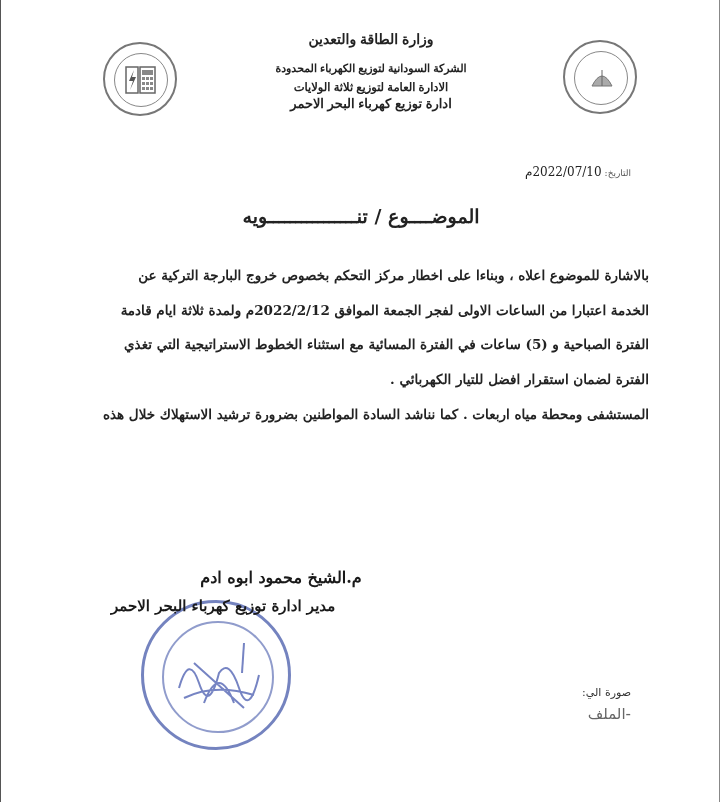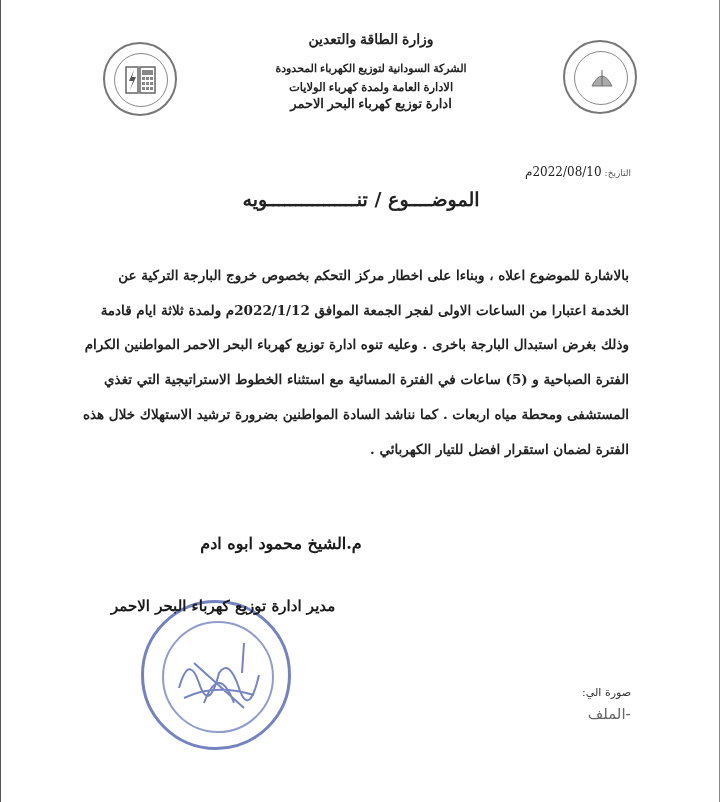--- a/index.html
+++ b/index.html
@@ -12,27 +12,27 @@
   .rtl { direction:rtl; unicode-bidi:embed; }
   .hdr { left:200px; width:340px; text-align:center; font-family:Liberation Sans, sans-serif; font-weight:bold; color:#222; }
   .h1 { top:31px; font-size:14px; }
   .h2 { top:62px; font-size:11px; }
   .h3 { top:80px; font-size:11.5px; }
   .h4 { top:96px; font-size:13px;text-align:center; }
   .logo { width:74px; height:74px; border-radius:50%; border:2px solid #777; box-sizing:border-box; }
   .logo-inner { position:absolute; left:9px; top:9px; width:52px; height:52px; border-radius:50%; border:1.5px solid #888; }
   .date { top:165px; right:88px; font-size:12px; color:#222; }
   .date .lbl { font-size:9px; color:#555; margin-left:3px;margin-top:46px; }
-  .subject { top:188px; left:200px; width:320px; text-align:center; font-size:19px; font-weight:bold; color:#222; }
+  .subject { top:205px; left:200px; width:320px; text-align:center; font-size:19px; font-weight:bold; color:#222; }
   .body-text {
-    top:258px; left:108px; width:520px; font-size:13.5px; font-weight:bold; line-height:34.7px;
+    top:258px; left:128px; width:520px; font-size:13.5px; font-weight:bold; line-height:34.7px;
     text-align:justify; text-align-last:right; color:#222;
   }
   .body-text .ln { display:block; white-space:nowrap; }
-  .sig-name { top:534px; left:160px; width:240px; text-align:center; font-size:16px; font-weight:bold; }
+  .sig-name { top:568px; left:160px; width:240px; text-align:center; font-size:16px; font-weight:bold; }
   .sig-title { top:597px; left:110px; width:280px; text-align:left; font-size:15px; font-weight:bold; }
   .stamp {
     top:600px; left:140px; width:150px; height:150px; border-radius:50%;
     border:3px solid rgba(70,90,170,0.75); box-sizing:border-box;
   }
   .stamp-inner { position:absolute; left:18px; top:18px; width:108px; height:108px; border-radius:50%; border:2px solid rgba(70,90,170,0.6); }
   .stamp-scribble { position:absolute; left:0; top:0; }
   .cc { top:686px; right:88px; font-size:11px; color:#333; text-align:right; font-family:"DejaVu Sans", sans-serif; }
   .cc .file { font-size:15px; color:#666; margin-top:6px; }
 </style>
@@ -63,36 +63,35 @@
 <div class="abs logo" style="left:562px; top:40px;">
   <div class="logo-inner"></div>
   <svg class="abs" style="left:24px; top:22px;" width="26" height="26" viewBox="0 0 26 26">
     <path d="M3 22 Q13 2 23 22 Z" fill="#aaa" stroke="#777" stroke-width="1"></path>
     <line x1="13" y1="6" x2="13" y2="22" stroke="#666" stroke-width="1"></line>
   </svg>
 </div>
 
 <div class="abs hdr h1 rtl">وزارة الطاقة والتعدين</div>
 <div class="abs hdr h2 rtl">الشركة السودانية لتوزيع الكهرباء المحدودة</div>
-<div class="abs hdr h3 rtl">الادارة العامة ولمدة كهرباء الولايات</div>
+<div class="abs hdr h3 rtl">الادارة العامة لتوزيع ثلاثة الولايات</div>
 <div class="abs hdr h4 rtl">ادارة توزيع كهرباء البحر الاحمر</div>
 
 <div class="abs date rtl">
-  <span class="lbl">التاريخ:</span><span>2022/08/10م</span>
+  <span class="lbl">التاريخ:</span><span>2022/07/10م</span>
 </div>
 
 <div class="abs subject rtl">الموضــــوع / تنــــــــــــــــويه</div>
 
 <div class="abs body-text rtl">
   <span class="ln">بالاشارة للموضوع اعلاه ، وبناءا على اخطار مركز التحكم بخصوص خروج البارجة التركية عن</span>
-  <span class="ln">الخدمة اعتبارا من الساعات الاولى لفجر الجمعة الموافق 2022/1/12م ولمدة ثلاثة ايام قادمة</span>
-  <span class="ln">وذلك بغرض استبدال البارجة باخرى . وعليه تنوه ادارة توزيع كهرباء البحر الاحمر المواطنين الكرام</span>
+  <span class="ln">الخدمة اعتبارا من الساعات الاولى لفجر الجمعة الموافق 2022/2/12م ولمدة ثلاثة ايام قادمة</span>
   <span class="ln">الفترة الصباحية و (5) ساعات في الفترة المسائية مع استثناء الخطوط الاستراتيجية التي تغذي</span>
+  <span class="ln">الفترة لضمان استقرار افضل للتيار الكهربائي .</span>
   <span class="ln">المستشفى ومحطة مياه اربعات . كما نناشد السادة المواطنين بضرورة ترشيد الاستهلاك خلال هذه</span>
-  <span class="ln">الفترة لضمان استقرار افضل للتيار الكهربائي .</span>
 </div>
 
 <div class="abs stamp">
   <div class="stamp-inner"></div>
   <svg class="stamp-scribble" width="150" height="150" viewBox="0 0 150 150">
     <path d="M35 85 Q45 50 55 80 T75 70 Q85 55 95 85 T115 72 M40 95 Q70 80 110 92 M50 60 L100 105 M60 100 Q75 60 90 100" fill="none" stroke="rgba(60,80,170,0.7)" stroke-width="2"></path>
     <line x1="100" y1="40" x2="98" y2="70" stroke="rgba(60,80,170,0.7)" stroke-width="2"></line>
   </svg>
 </div>
 

